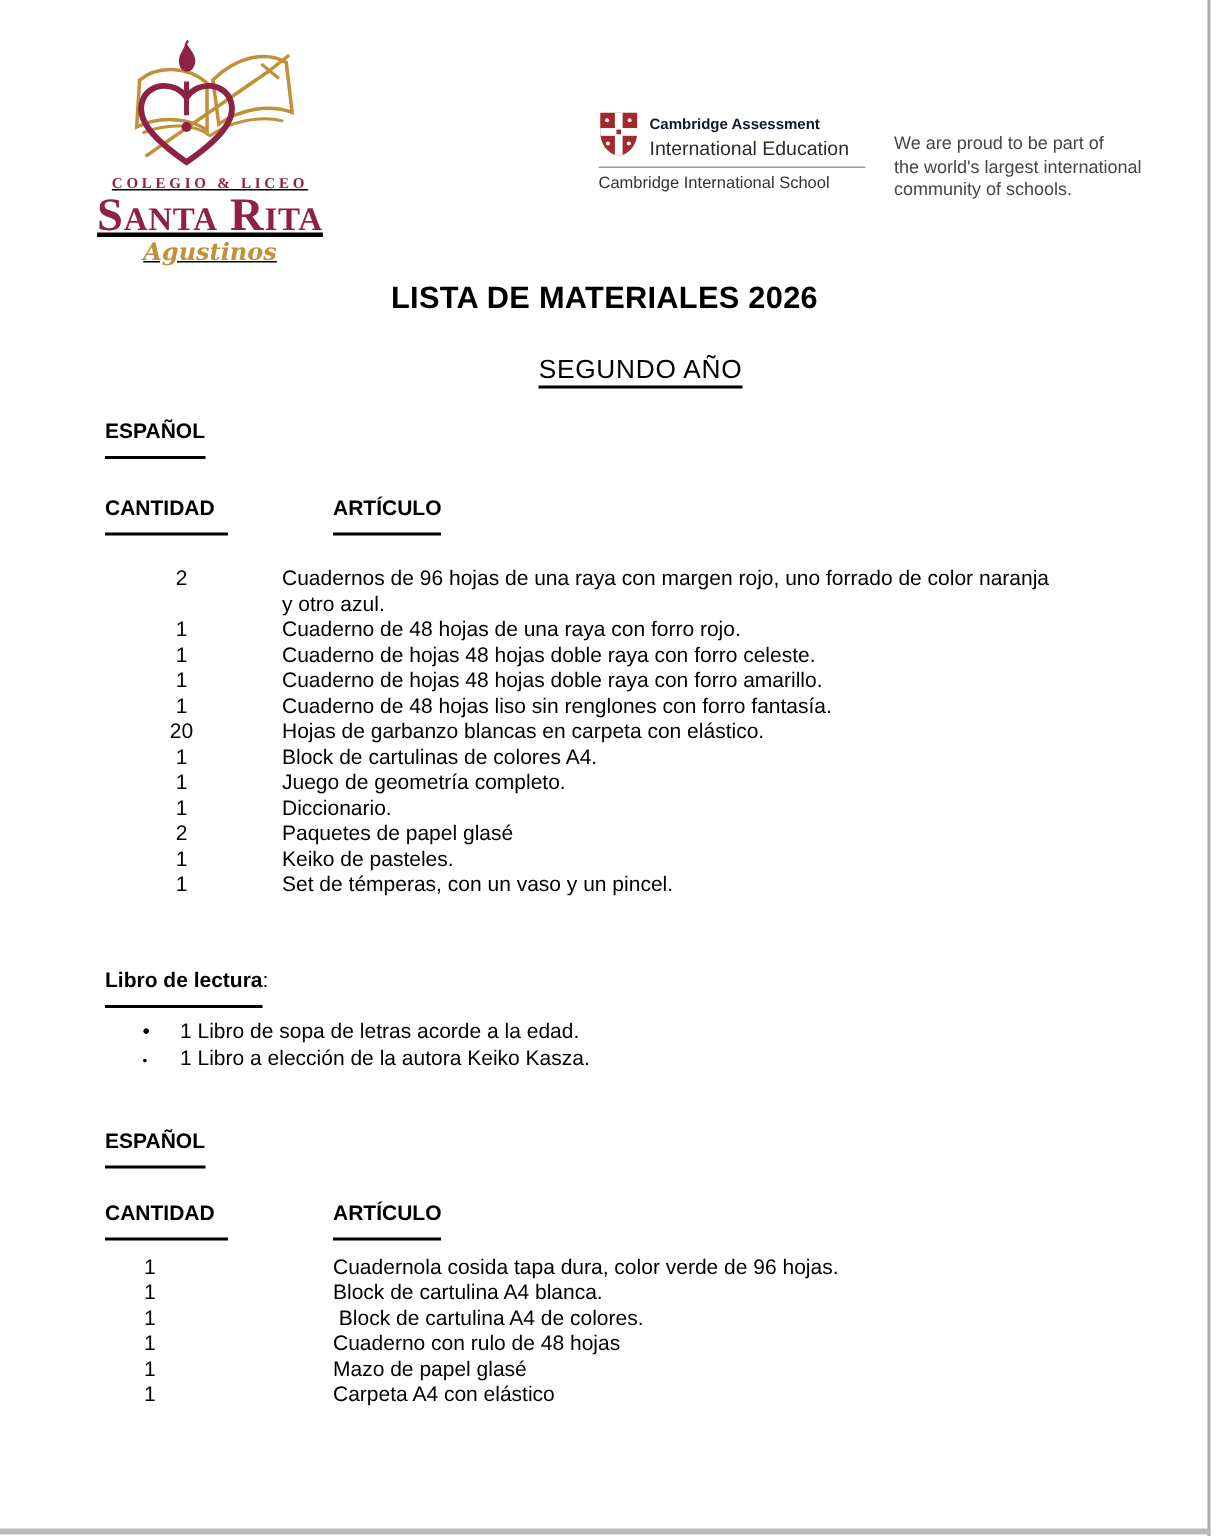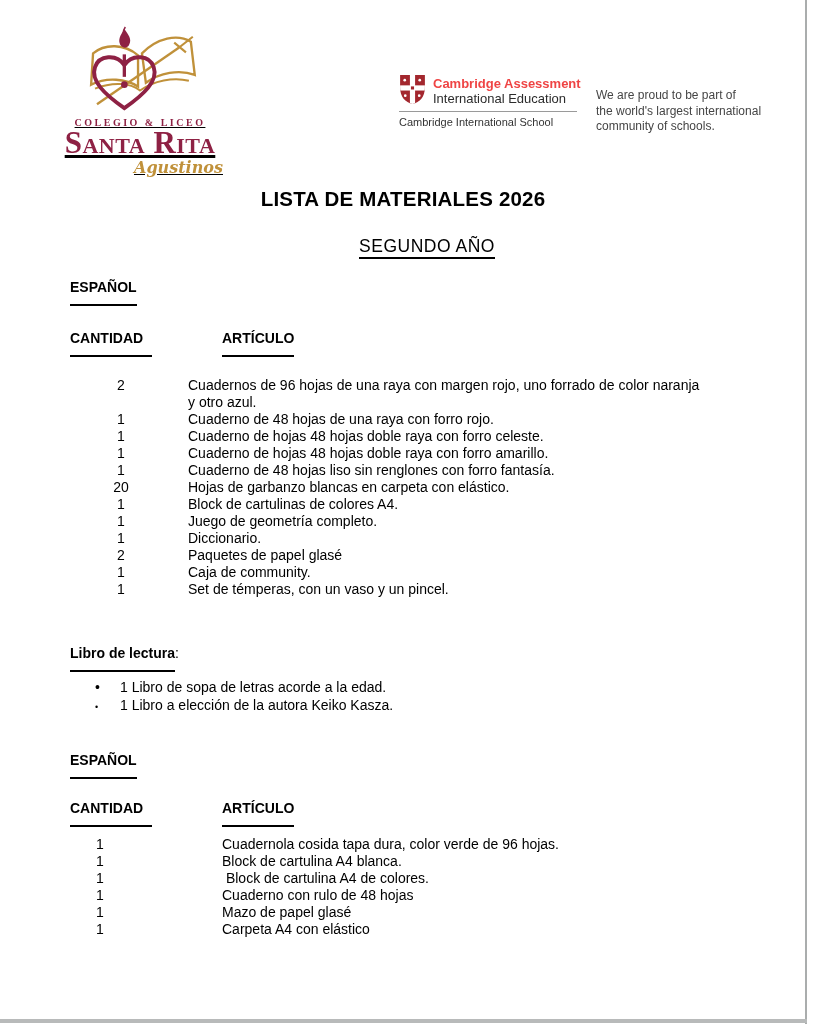--- a/index.html
+++ b/index.html
@@ -20,30 +20,30 @@
   .logo-line1 {
     margin-top:3px; font-family:"Liberation Serif", serif; font-weight:bold;
     font-size:10px; letter-spacing:2.5px; color:var(--maroon); white-space:nowrap;
   }
   .logo-name {
     font-family:"Liberation Serif", serif; font-weight:bold; font-variant:small-caps;
     font-size:31px; line-height:30px; letter-spacing:0.5px; color:var(--maroon); white-space:nowrap;
   }
   .logo-script {
     font-family:"DejaVu Serif", serif; font-style:italic; font-weight:bold;
-    font-size:16px; color:var(--gold); margin-top:0px;text-align:right;
+    font-size:16px; color:var(--gold); margin-top:0px;
   }
 
   
   .cambridge { position:absolute; left:399px; top:74px; width:178px; }
   .cam-top { display:flex; align-items:flex-start; }
   .cam-shield { flex:0 0 auto; }
   .fill-shieldred { fill:var(--shield_red); }
   .cam-brand { margin-left:7px; padding-top:2px; }
-  .cam-brand-line1 { font-size:13px; font-weight:bold; color:#ef4444; line-height:15px; white-space:nowrap; }
+  .cam-brand-line1 { font-size:10px; font-weight:bold; color:#0f172a; line-height:15px; white-space:nowrap; }
   .cam-brand-line2 { font-size:13px; color:#2b2b2b; line-height:15px; white-space:nowrap; }
   .cam-divider { border:none; border-top:1px solid #9a9a9a; margin:5px 0 4px 0; width:178px; }
   .cam-school { font-size:11px; color:#333; white-space:nowrap; }
   .cam-tagline { position:absolute; left:596px; top:88px; width:185px; font-size:12px; color:#454545; line-height:15.5px; }
 
   
   .doc-title { position:absolute; left:0; top:187px; width:806px; text-align:center;
     font-size:20.5px; font-weight:bold; letter-spacing:0.2px; }
   .doc-subtitle-wrap { position:absolute; left:0; top:236px; width:806px; text-align:center; }
   .doc-subtitle { display:inline-block; font-size:17.5px; letter-spacing:0.5px;
@@ -198,21 +198,21 @@
         <div class="article-cell">Diccionario.</div>
       </div>
 
       <div class="mat-row">
         <div class="qty-cell">2</div>
         <div class="article-cell">Paquetes de papel glasé</div>
       </div>
 
       <div class="mat-row">
         <div class="qty-cell">1</div>
-        <div class="article-cell">Caja de community.</div>
+        <div class="article-cell">Keiko de pasteles.</div>
       </div>
 
       <div class="mat-row">
         <div class="qty-cell">1</div>
         <div class="article-cell">Set de témperas, con un vaso y un pincel.</div>
       </div>
     </div>
 
   <div class="section-heading libro-heading">
     <span class="u">Libro de lectura</span><span class="libro-colon">:</span>

